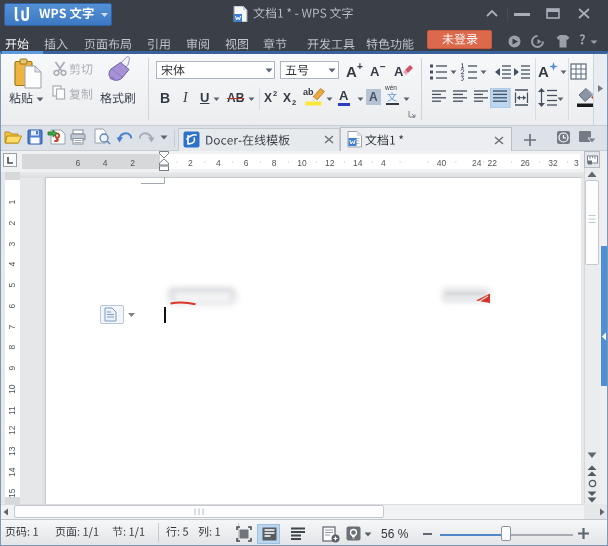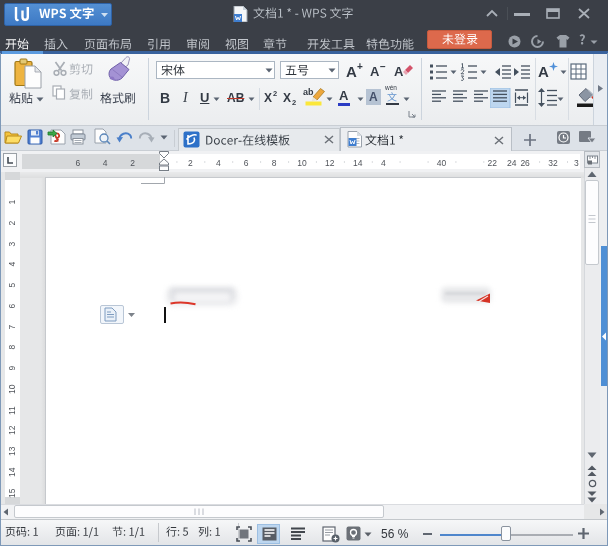--- a/index.html
+++ b/index.html
@@ -385,21 +385,21 @@
 <div style="position:absolute;left:215.9px;top:158px;font:400 8.5px 'Liberation Sans',sans-serif;color:#50545a;letter-spacing:0;white-space:nowrap;">4</div>
 <div style="position:absolute;left:243.79999999999998px;top:158px;font:400 8.5px 'Liberation Sans',sans-serif;color:#50545a;letter-spacing:0;white-space:nowrap;">6</div>
 <div style="position:absolute;left:271.70000000000005px;top:158px;font:400 8.5px 'Liberation Sans',sans-serif;color:#50545a;letter-spacing:0;white-space:nowrap;">8</div>
 <div style="position:absolute;left:297.2px;top:158px;font:400 8.5px 'Liberation Sans',sans-serif;color:#50545a;letter-spacing:0;white-space:nowrap;">10</div>
 <div style="position:absolute;left:325.09999999999997px;top:158px;font:400 8.5px 'Liberation Sans',sans-serif;color:#50545a;letter-spacing:0;white-space:nowrap;">12</div>
 <div style="position:absolute;left:352.99999999999994px;top:158px;font:400 8.5px 'Liberation Sans',sans-serif;color:#50545a;letter-spacing:0;white-space:nowrap;">14</div>
 <div style="position:absolute;left:380.9px;top:158px;font:400 8.5px 'Liberation Sans',sans-serif;color:#50545a;letter-spacing:0;white-space:nowrap;">4</div>
 <div style="position:absolute;left:408.8px;top:158px;font:400 8.5px 'Liberation Sans',sans-serif;color:#50545a;letter-spacing:0;white-space:nowrap;margin-top:16px;">18</div>
 <div style="position:absolute;left:436.7px;top:158px;font:400 8.5px 'Liberation Sans',sans-serif;color:#50545a;letter-spacing:0;white-space:nowrap;">40</div>
 <div style="position:absolute;left:464.59999999999997px;top:158px;font:400 8.5px 'Liberation Sans',sans-serif;color:#50545a;letter-spacing:0;white-space:nowrap;margin-left:23px;">22</div>
-<div style="position:absolute;left:507px;top:158px;font:400 8.5px 'Liberation Sans',sans-serif;color:#50545a;letter-spacing:0;white-space:nowrap;">24</div>
+<div style="position:absolute;left:472px;top:158px;font:400 8.5px 'Liberation Sans',sans-serif;color:#50545a;letter-spacing:0;white-space:nowrap;">24</div>
 <div style="position:absolute;left:520.4000000000001px;top:158px;font:400 8.5px 'Liberation Sans',sans-serif;color:#50545a;letter-spacing:0;white-space:nowrap;">26</div>
 <div style="position:absolute;left:548.3px;top:158px;font:400 8.5px 'Liberation Sans',sans-serif;color:#50545a;letter-spacing:0;white-space:nowrap;">32</div>
 <div style="position:absolute;left:574px;top:158px;font:400 8.5px 'Liberation Sans',sans-serif;color:#50545a;letter-spacing:0;white-space:nowrap;">3</div>
 <svg style="position:absolute;left:0px;top:154px;" width="580" height="15" viewBox="0 0 580 15">
       <rect x="176.4" y="7.5" width="1" height="1" fill="#b6babf"></rect>
       <rect x="204.3" y="7.5" width="1" height="1" fill="#b6babf"></rect>
       <rect x="232.2" y="7.5" width="1" height="1" fill="#b6babf"></rect>
       <rect x="260.1" y="7.5" width="1" height="1" fill="#b6babf"></rect>
       <rect x="288.1" y="7.5" width="1" height="1" fill="#b6babf"></rect>
       <rect x="315.9" y="7.5" width="1" height="1" fill="#b6babf"></rect>

